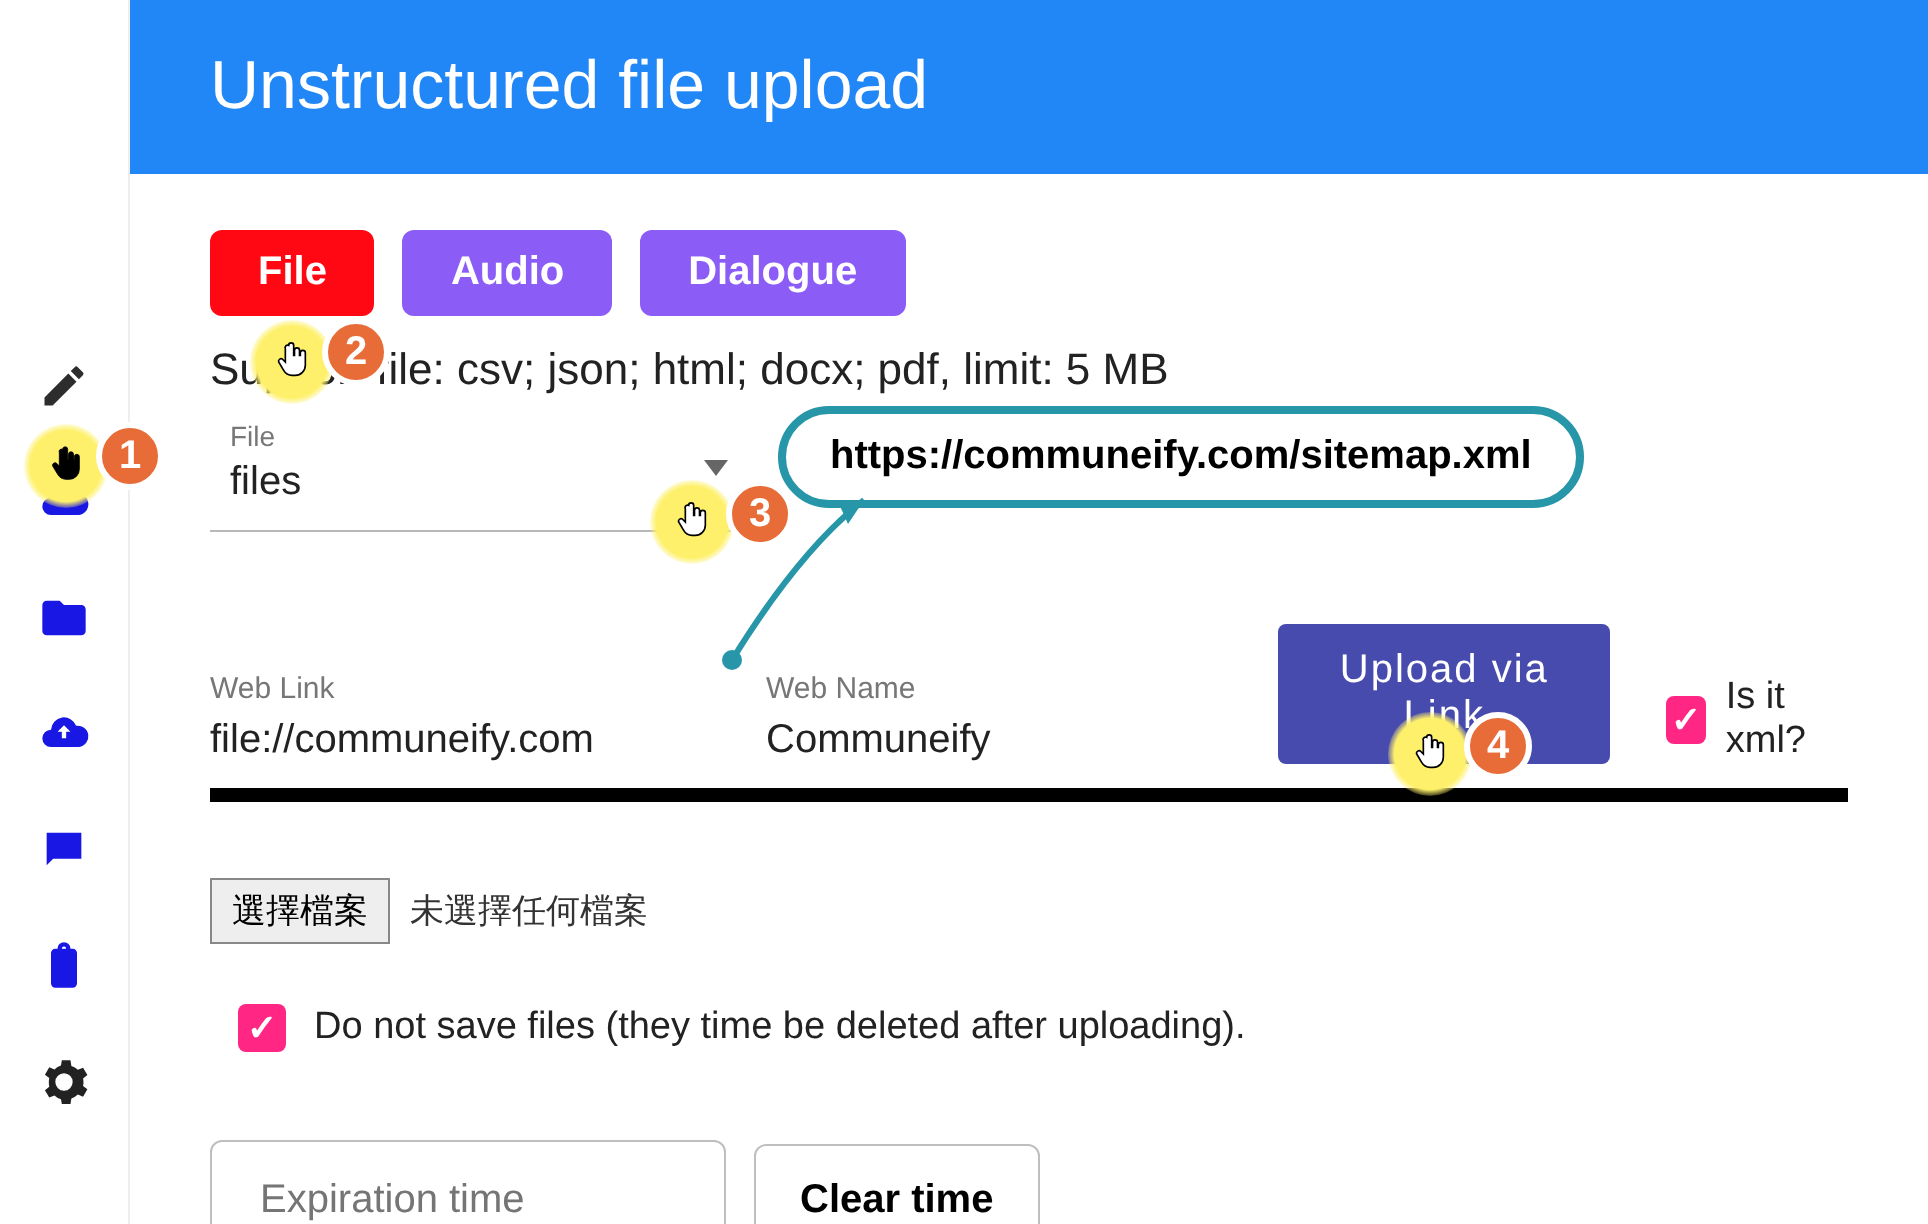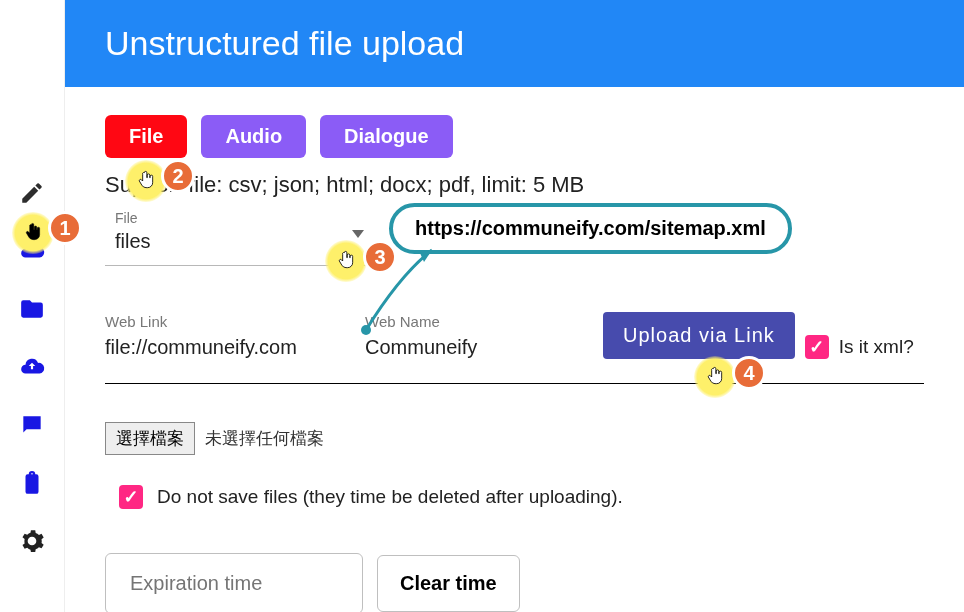--- a/index.html
+++ b/index.html
@@ -12,21 +12,21 @@
   .content { padding: 28px 40px 20px 40px; position: relative; }
   .tabs { display: flex; gap: 14px; margin-bottom: 14px; }
   .tab { padding: 10px 24px; border-radius: 6px; color: #fff; font-weight: 700; font-size: 20px; cursor: pointer; }
   .tab.active { background: #ff0713; }
   .tab.inactive { background: #8b5cf6; }
   .support-text { font-size: 22px; color: #222; margin-bottom: 6px; }
   .file-field { border-bottom: 1px solid #b8b8b8; padding: 6px 0 12px 10px; width: 265px; position: relative; }
   .file-field-label { font-size: 14px; color: #777; margin-bottom: 4px; }
   .file-field-value { font-size: 20px; color: #222; }
   .file-field-caret { position: absolute; right: 6px; top: 26px; width: 0; height: 0; border-left: 6px solid transparent; border-right: 6px solid transparent; border-top: 8px solid #666; }
-  .link-row { display: flex; align-items: flex-end; margin-top: 46px; border-bottom: 1px solid #000000; padding-bottom: 24px; position: relative; }
+  .link-row { display: flex; align-items: flex-end; gap: 18px; margin-top: 46px; border-bottom: 7px solid #000000; padding-bottom: 12px; position: relative; }
   .link-field { flex: 0 0 auto; }
   .link-field.web-link { width: 260px; }
   .link-field.web-name { width: 230px; }
   .link-field-label { font-size: 15px; color: #777; margin-bottom: 6px; }
   .link-field-value { font-size: 20px; color: #222; white-space: nowrap; overflow: hidden; }
   .upload-link-btn { background: #474bad; color: #fff; padding: 12px 20px; font-size: 20px; font-weight: 400; letter-spacing: 1px; border-radius: 4px; cursor: pointer; border: none; margin-left: 8px; }
   .xml-check { display: flex; align-items: center; gap: 10px; margin-left: 10px; }
   .checkbox { width: 24px; height: 24px; background: #ff2783; border-radius: 4px; display: flex; align-items: center; justify-content: center; color: #fff; font-weight: bold; font-size: 18px; cursor: pointer; }
   .xml-label { font-size: 19px; color: #222; }
   .file-picker-row { display: flex; align-items: center; gap: 10px; margin-top: 38px; }

